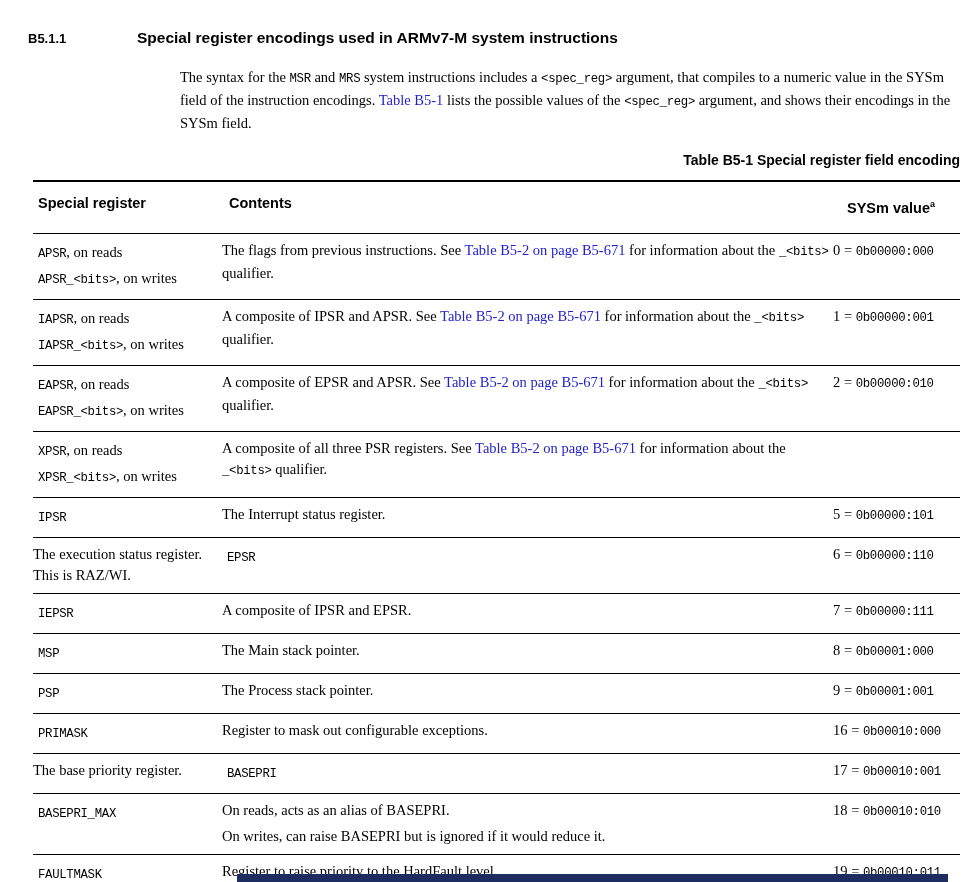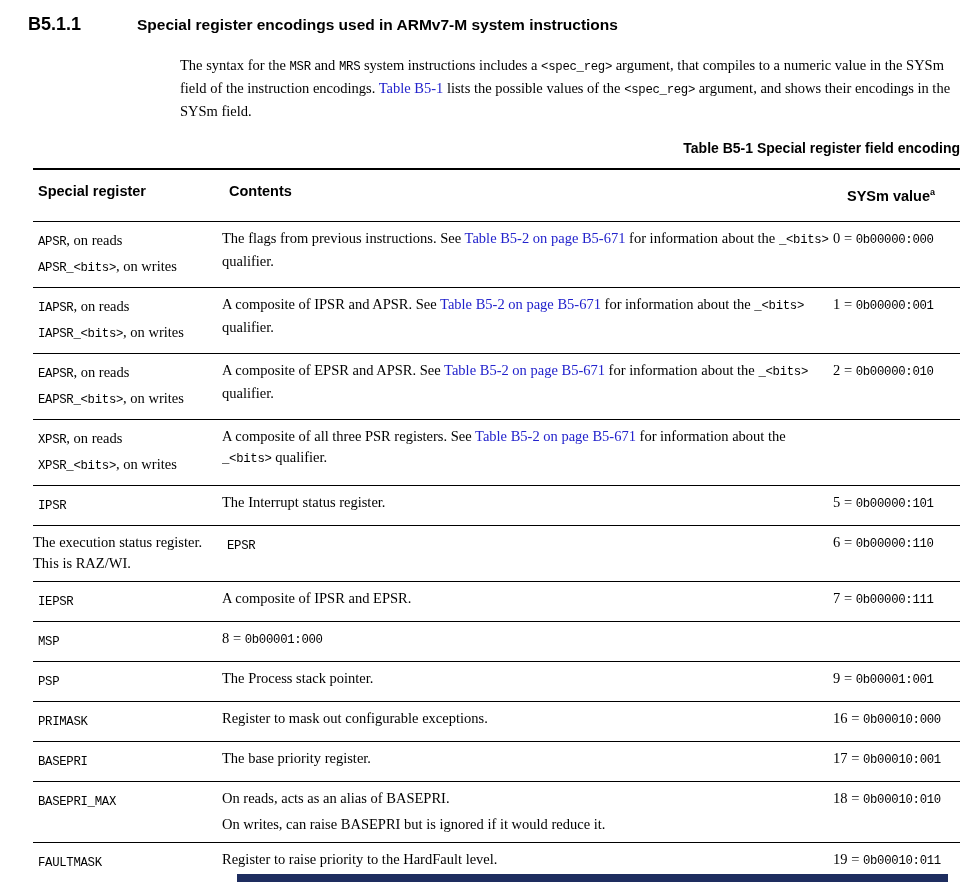--- a/index.html
+++ b/index.html
@@ -1,20 +1,20 @@
 <!DOCTYPE html>
 <html style="--link: #2222cc; --bar: #1e2d5f;"><head>
 <meta charset="utf-8">
 <style>
   html,body{margin:0;padding:0;background:#ffffff;}
   .page{position:relative;width:980px;height:882px;background:#ffffff;color:#000;
         font-family:"Liberation Serif",serif;overflow:hidden;}
   .section-heading{display:flex;align-items:baseline;padding:14px 0 0 28px;
         font-family:"Liberation Sans",sans-serif;font-weight:bold;}
-  .sec-num{width:109px;font-size:18px;}
+  .sec-num{width:109px;font-size:13px;margin-top:17px;}
   .sec-title{margin:0;font-size:15.5px;font-weight:bold;font-family:"Liberation Sans",sans-serif;}
   .intro{margin:20px 0 0 180px;width:782px;font-size:14.5px;line-height:21px;}
   .caption{margin:18px 0 0 33px;width:927px;text-align:right;
         font-family:"Liberation Sans",sans-serif;font-weight:bold;font-size:14px;}
   .reg-table{margin:12px 0 0 33px;width:927px;border-top:2px solid #000;border-bottom:2px solid #000;}
   .trow{display:grid;grid-template-columns:189px 611px 127px;border-top:1px solid #000;
         padding:6px 0 7px;}
   .thead{border-top:none;padding:12px 0 14px;gap:7px;}
   .th{font-family:"Liberation Sans",sans-serif;font-weight:bold;font-size:14px;line-height:19px;}
   .fn-sup{font-size:9px;}
@@ -113,20 +113,23 @@
           </div>
           <div class="cell c2">
             <div class="content-par"><span class="seg-plain">A composite of IPSR and EPSR.</span></div>
           </div>
           <div class="cell c3"><span class="seg-plain">7 = </span><span class="seg-mono">0b00000:111</span></div>
         </div>
         <div class="trow">
           <div class="cell c1">
             <div class="reg-line"><span class="seg-mono">MSP</span></div>
           </div>
+          <div class="cell c2">
+            <div class="content-par"><span class="seg-plain">The Main stack pointer.</span></div>
+          </div>
           <div class="cell c3"><span class="seg-plain">8 = </span><span class="seg-mono">0b00001:000</span></div>
         </div>
         <div class="trow">
           <div class="cell c1">
             <div class="reg-line"><span class="seg-mono">PSP</span></div>
           </div>
           <div class="cell c2">
             <div class="content-par"><span class="seg-plain">The Process stack pointer.</span></div>
           </div>
           <div class="cell c3"><span class="seg-plain">9 = </span><span class="seg-mono">0b00001:001</span></div>
@@ -134,25 +137,25 @@
         <div class="trow">
           <div class="cell c1">
             <div class="reg-line"><span class="seg-mono">PRIMASK</span></div>
           </div>
           <div class="cell c2">
             <div class="content-par"><span class="seg-plain">Register to mask out configurable exceptions.</span></div>
           </div>
           <div class="cell c3"><span class="seg-plain">16 = </span><span class="seg-mono">0b00010:000</span></div>
         </div>
         <div class="trow">
+          <div class="cell c2">
+            <div class="content-par"><span class="seg-plain">The base priority register.</span></div>
+          </div>
           <div class="cell c1">
             <div class="reg-line"><span class="seg-mono">BASEPRI</span></div>
-          </div>
-          <div class="cell c2">
-            <div class="content-par"><span class="seg-plain">The base priority register.</span></div>
           </div>
           <div class="cell c3"><span class="seg-plain">17 = </span><span class="seg-mono">0b00010:001</span></div>
         </div>
         <div class="trow">
           <div class="cell c1">
             <div class="reg-line"><span class="seg-mono">BASEPRI_MAX</span></div>
           </div>
           <div class="cell c2">
             <div class="content-par"><span class="seg-plain">On reads, acts as an alias of BASEPRI.</span></div>
             <div class="content-par"><span class="seg-plain">On writes, can raise BASEPRI but is ignored if it would reduce it.</span></div>

